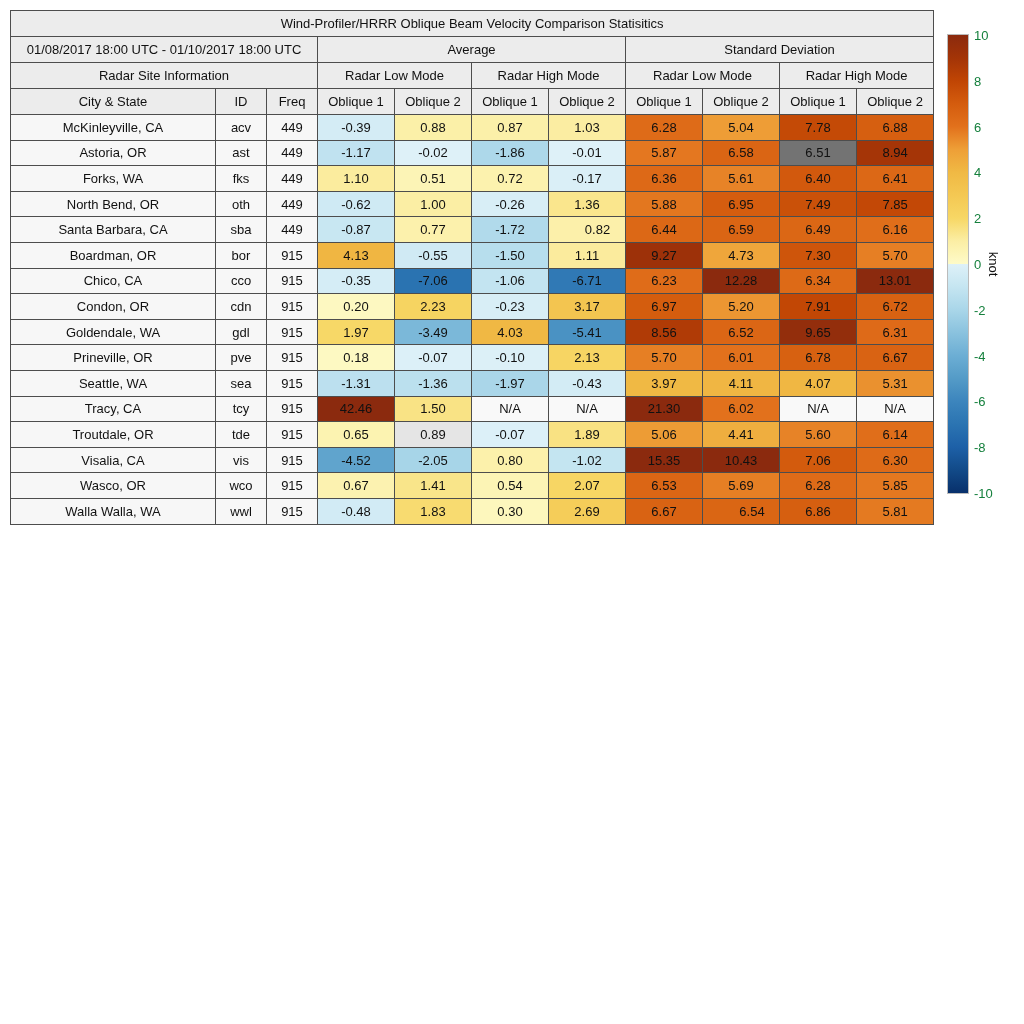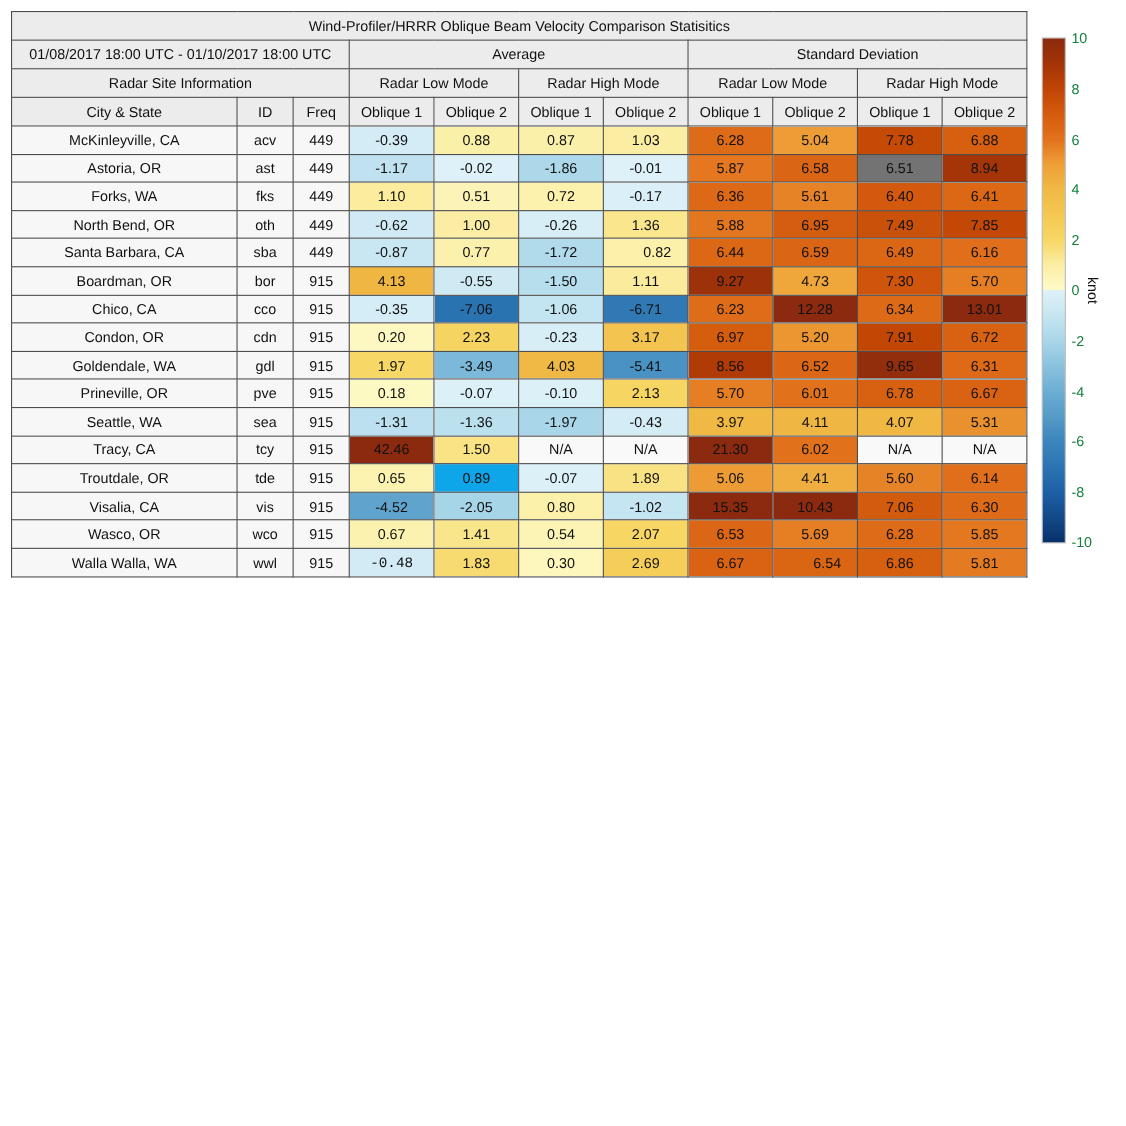--- a/index.html
+++ b/index.html
@@ -243,21 +243,21 @@
           <td class="val" style="background: rgb(139, 42, 14);">21.30</td>
           <td class="val" style="background: rgb(226, 113, 28);">6.02</td>
           <td class="val" style="background: rgb(249, 249, 249);">N/A</td>
           <td class="val" style="background: rgb(249, 249, 249);">N/A</td>
         </tr>
         <tr>
           <td class="lbl">Troutdale, OR</td>
           <td class="lbl">tde</td>
           <td class="lbl">915</td>
           <td class="val" style="background: rgb(252, 243, 177);">0.65</td>
-          <td class="val" style="background: #0ea5e9;">0.89</td>
+          <td class="val" style="background: #e5e5e5;">0.89</td>
           <td class="val" style="background: rgb(220, 240, 248);">-0.07</td>
           <td class="val" style="background: rgb(249, 226, 131);">1.89</td>
           <td class="val" style="background: rgb(237, 156, 53);">5.06</td>
           <td class="val" style="background: rgb(239, 174, 63);">4.41</td>
           <td class="val" style="background: rgb(231, 131, 39);">5.60</td>
           <td class="val" style="background: rgb(224, 110, 26);">6.14</td>
         </tr>
         <tr>
           <td class="lbl">Visalia, CA</td>
           <td class="lbl">vis</td>
@@ -281,21 +281,21 @@
           <td class="val" style="background: rgb(247, 214, 100);">2.07</td>
           <td class="val" style="background: rgb(219, 102, 21);">6.53</td>
           <td class="val" style="background: rgb(230, 127, 36);">5.69</td>
           <td class="val" style="background: rgb(222, 107, 24);">6.28</td>
           <td class="val" style="background: rgb(228, 120, 32);">5.85</td>
         </tr>
         <tr>
           <td class="lbl">Walla Walla, WA</td>
           <td class="lbl">wwl</td>
           <td class="lbl">915</td>
-          <td class="val" style="background: rgb(210, 235, 245); font-family: Liberation Mono, monospace;">-0.48</td>
+          <td class="val" style="background: rgb(210, 235, 245);">-0.48</td>
           <td class="val" style="background: rgb(248, 219, 112);">1.83</td>
           <td class="val" style="background: rgb(253, 247, 189);">0.30</td>
           <td class="val" style="background: rgb(245, 205, 89);">2.69</td>
           <td class="val" style="background: rgb(217, 99, 19);">6.67</td>
           <td class="val" style="background: rgb(218, 102, 20); padding-left: 24px;">6.54</td>
           <td class="val" style="background: rgb(214, 95, 16);">6.86</td>
           <td class="val" style="background: rgb(228, 122, 33);">5.81</td>
         </tr>
       </tbody>
   </table>

